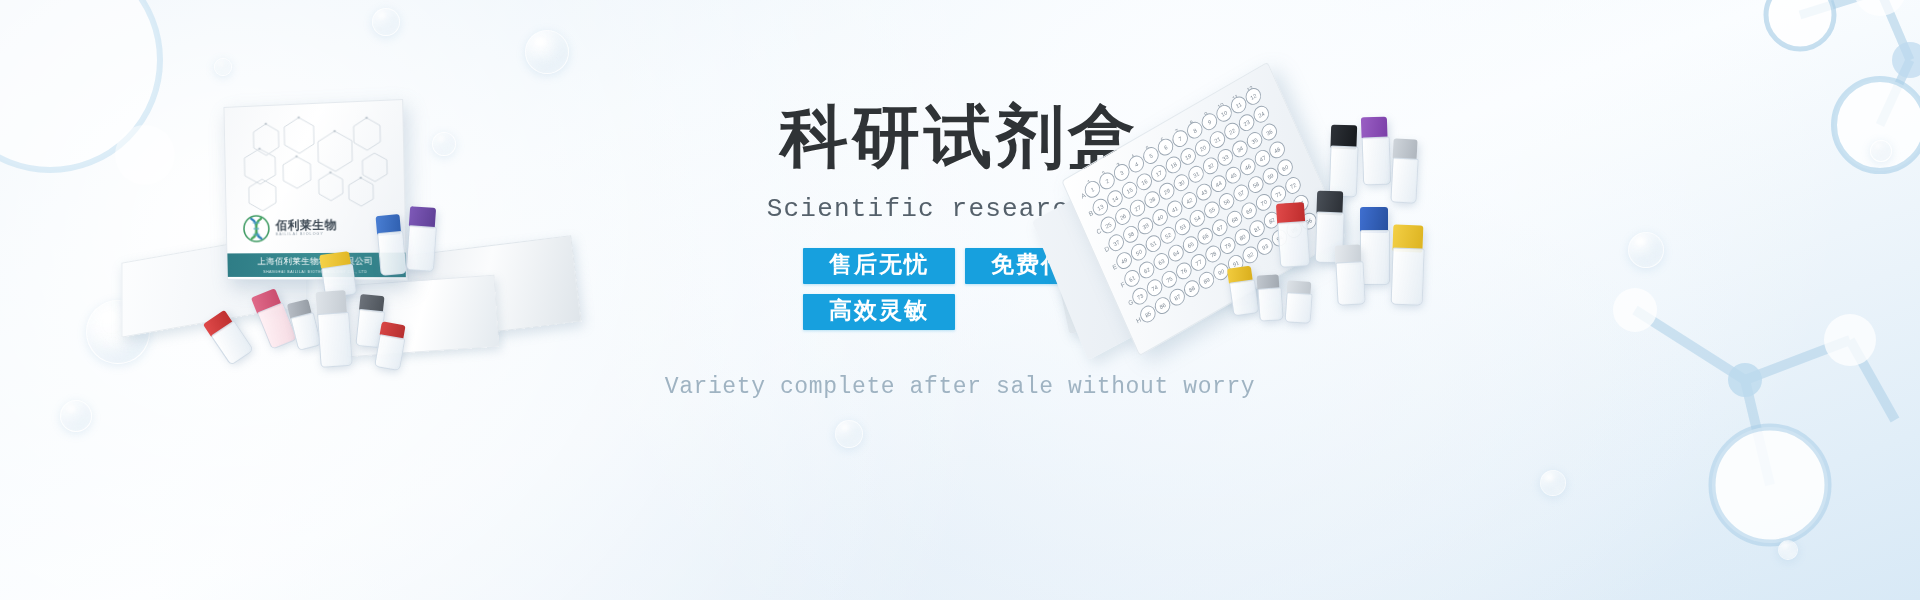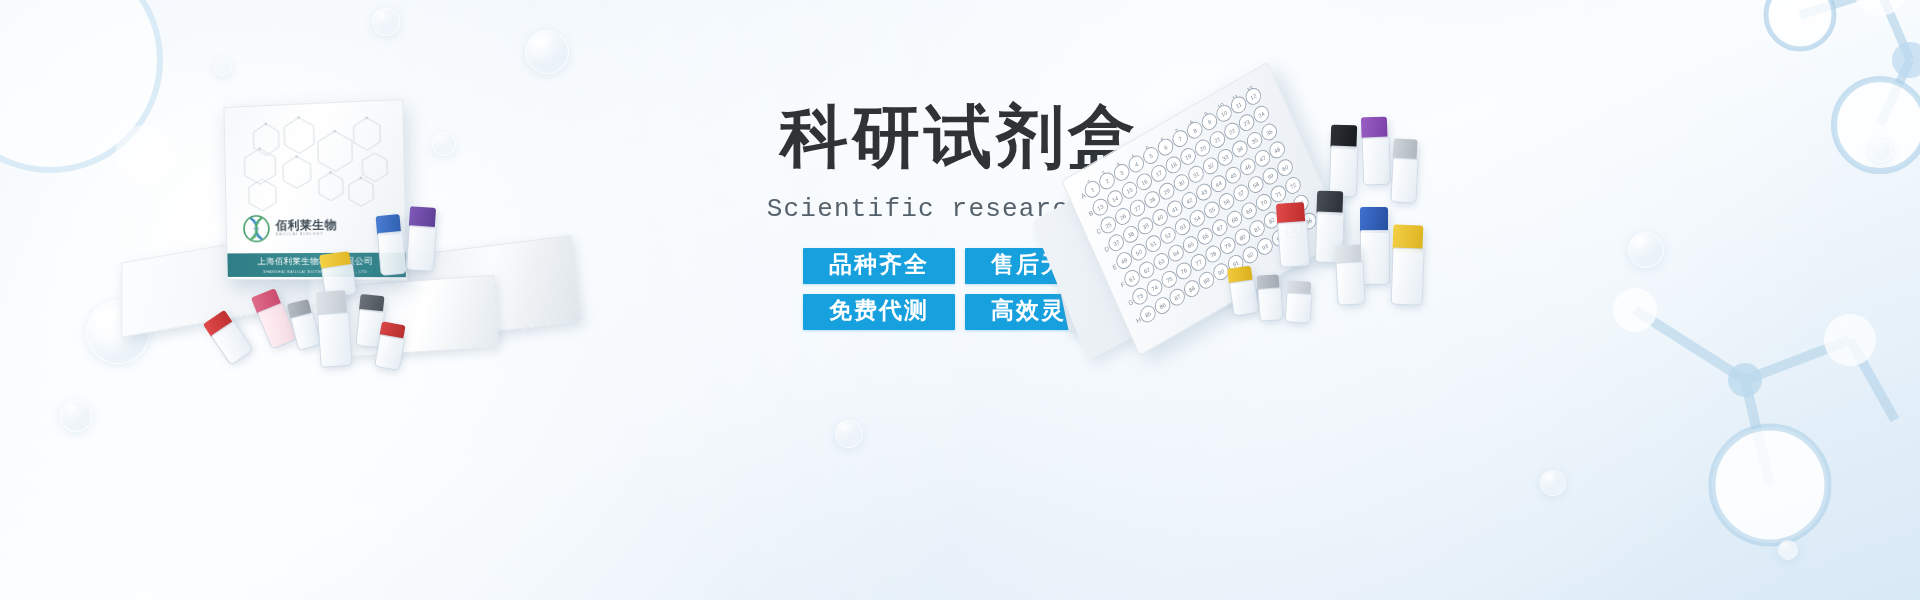--- a/index.html
+++ b/index.html
@@ -298,27 +298,27 @@
       <div class="cap" style="background:linear-gradient(100deg,#dfe4e9,#c4cbd2);"></div>
         <div class="body"></div>
     </div>
   </div>
 
   <div class="center">
     <div class="title">科研试剂盒</div>
     <div class="subtitle">Scientific research kit</div>
 
     <div class="badges">
-      <div class="badge">品种齐全</div>
       <div class="badge">售后无忧</div>
       <div class="badge">免费代测</div>
       <div class="badge">高效灵敏</div>
     </div>
 
     <div class="tagline">
+      <div>Variety complete after sale without worry</div>
     </div>
   </div>
 
   <div class="right-group">
     <div class="tray"></div>
     <div class="plate-back"></div>
 
     <div class="plate-r">
       <svg class="wells" width="224" height="178" viewBox="0 0 224 178">
         <g id="wellgrid">

